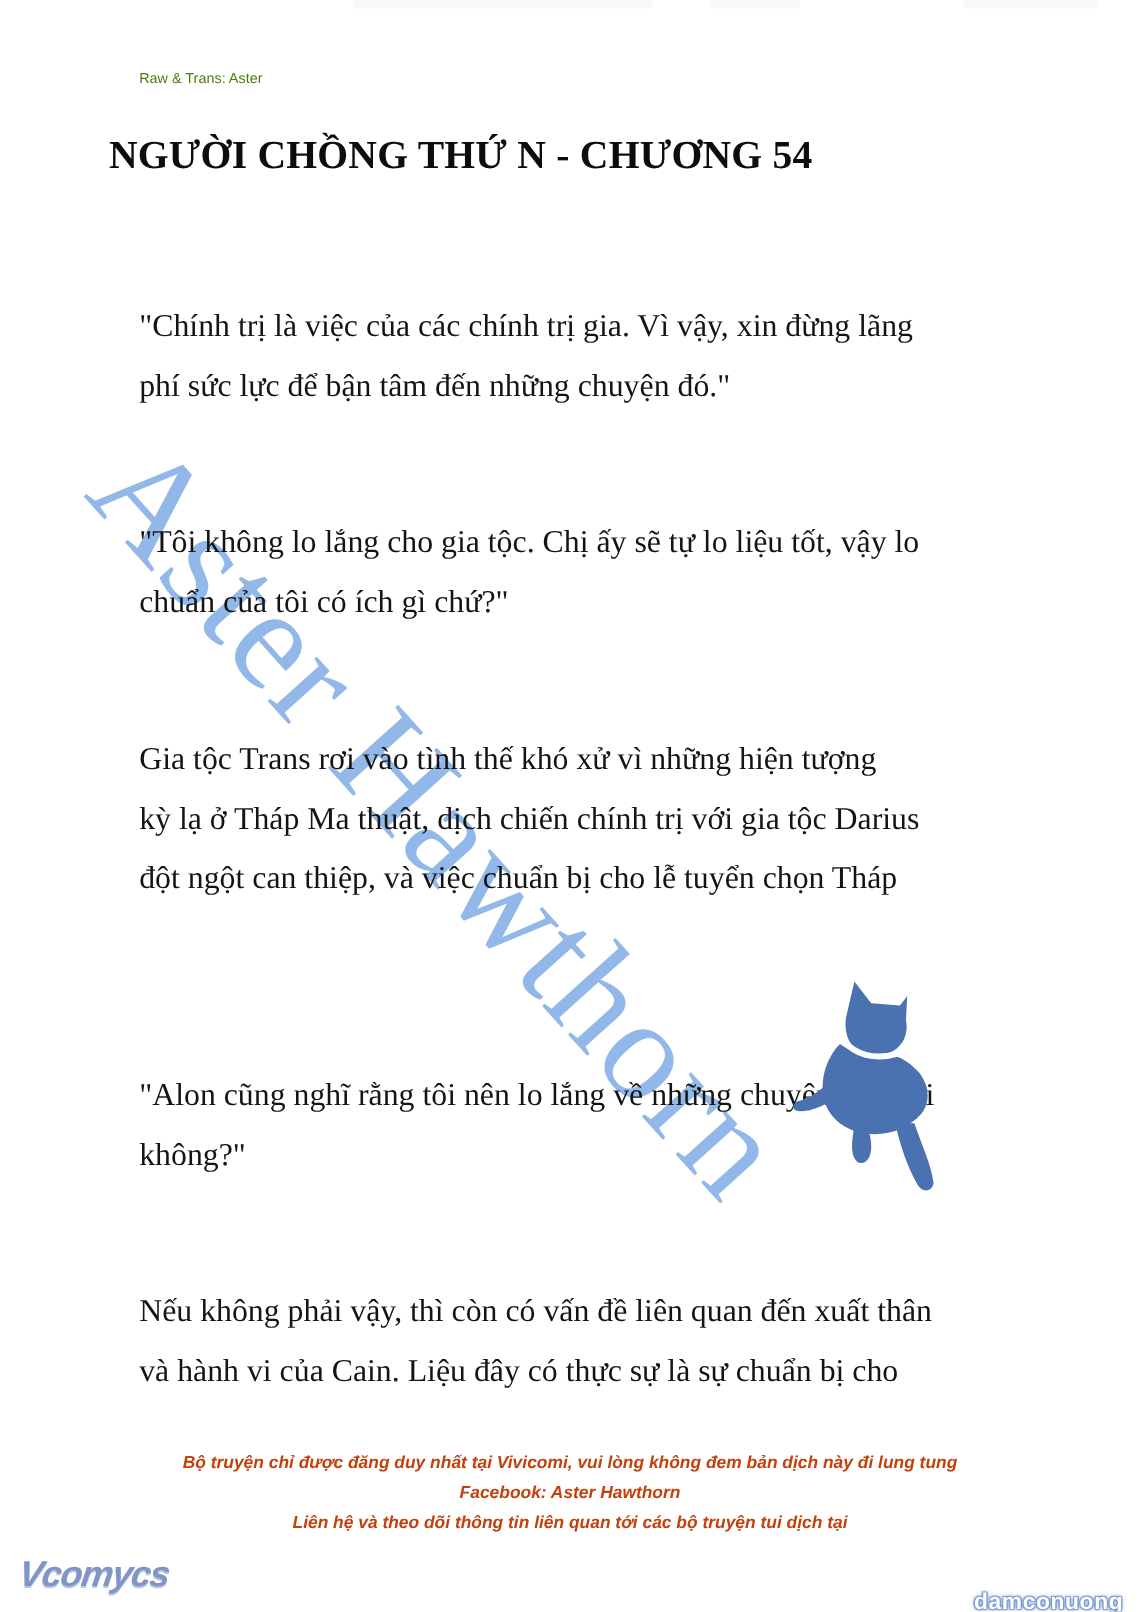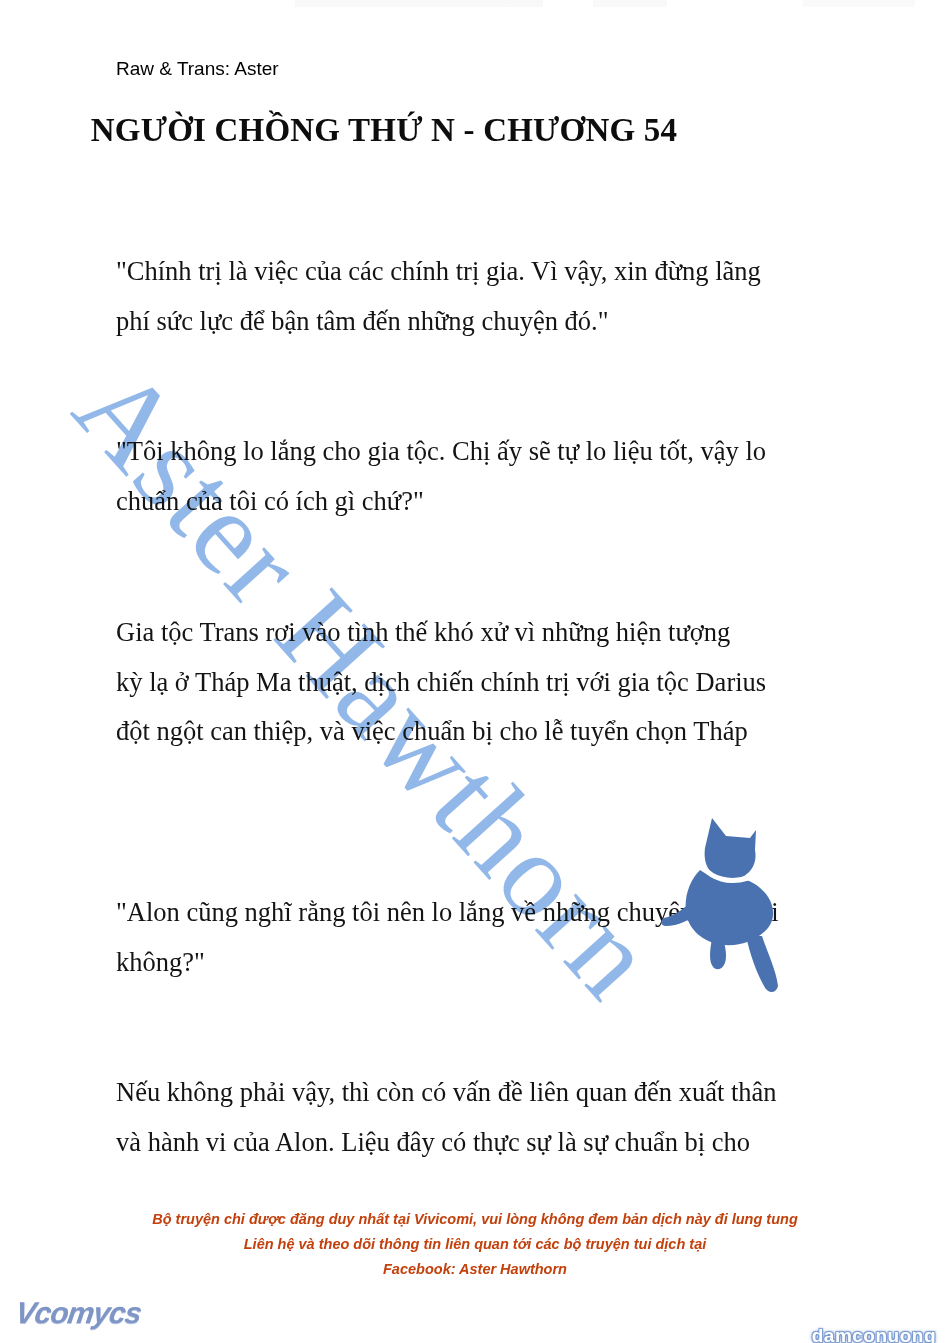--- a/index.html
+++ b/index.html
@@ -13,22 +13,22 @@
       position: relative;
       overflow: hidden;
       font-family: "Liberation Serif", serif;
       color: #111111;
     }
     .credit {
       position: absolute;
       left: 116px;
       top: 58px;
       font-family: "Liberation Sans", sans-serif;
-      font-size: 19px;
-      color: #000000;
+      font-size: 12px;
+      color: #4d7c0f;
     }
     .title {
       position: absolute;
       left: 0;
       width: 768px;
       top: 112px;
       text-align: center;
       font-family: "Liberation Serif", serif;
       font-weight: bold;
       font-size: 33px;
@@ -159,40 +159,40 @@
   <span class="line">đột ngột can thiệp, và việc chuẩn bị cho lễ tuyển chọn Tháp</span>
 </p>
 
 <p class="para" id="p4">
   <span class="line">"Alon cũng nghĩ rằng tôi nên lo lắng về những chuyện đó phải</span>
   <span class="line">không?"</span>
 </p>
 
 <p class="para" id="p5">
   <span class="line">Nếu không phải vậy, thì còn có vấn đề liên quan đến xuất thân</span>
-  <span class="line">và hành vi của Alon. Liệu đây có thực sự là sự chuẩn bị cho</span>
+  <span class="line">và hành vi của Cain. Liệu đây có thực sự là sự chuẩn bị cho</span>
 </p>
 
 <svg class="cat" viewBox="0 0 140 190" xmlns="http://www.w3.org/2000/svg">
   <g fill="#4a72b0">
 
     <path d="M45 40 L52 10 L66 28 L90 30 L96 22 L95 42 C98 58 88 70 72 72 C56 73 42 62 45 40 Z"></path>
 
     <path d="M40 62 C30 72 24 88 26 104 C28 120 40 132 58 136 C76 140 96 134 108 120 C116 110 114 96 106 86 C96 74 82 68 68 70 C58 71 48 68 40 62 Z"></path>
 
     <path d="M34 90 C26 100 14 108 4 110 C0 112 0 118 6 118 C18 118 30 112 40 104 Z"></path>
 
     <path d="M86 128 C90 146 96 164 104 178 C108 186 116 186 118 178 C116 162 108 146 102 128 Z"></path>
     <path d="M52 130 C50 142 48 154 54 160 C60 164 66 158 66 148 C66 140 64 134 62 130 Z"></path>
   </g>
 
   <path d="M44 60 C52 70 68 76 88 70" stroke="#ffffff" stroke-width="5" fill="none" stroke-linecap="round"></path>
 </svg>
 
 <div class="footer-notice">
   <span class="fline">Bộ truyện chỉ được đăng duy nhất tại Vivicomi, vui lòng không đem bản dịch này đi lung tung</span>
+  <span class="fline">Facebook: Aster Hawthorn</span>
   <span class="fline">Liên hệ và theo dõi thông tin liên quan tới các bộ truyện tui dịch tại</span>
-  <span class="fline">Facebook: Aster Hawthorn</span>
 </div>
 
 <div class="logo-left">Vcomycs</div>
 
 <div class="logo-right">damconuong</div>
 
 </body></html>

